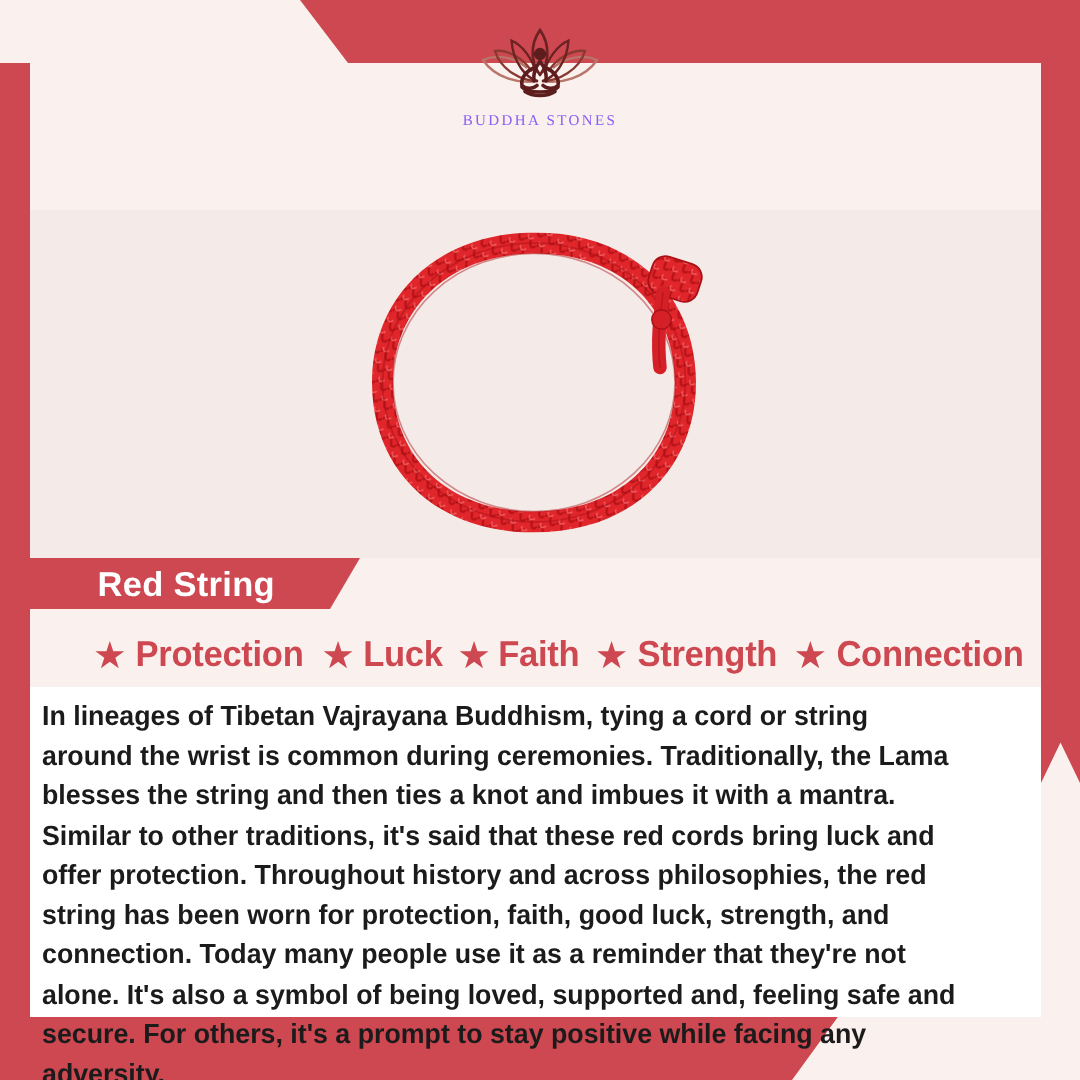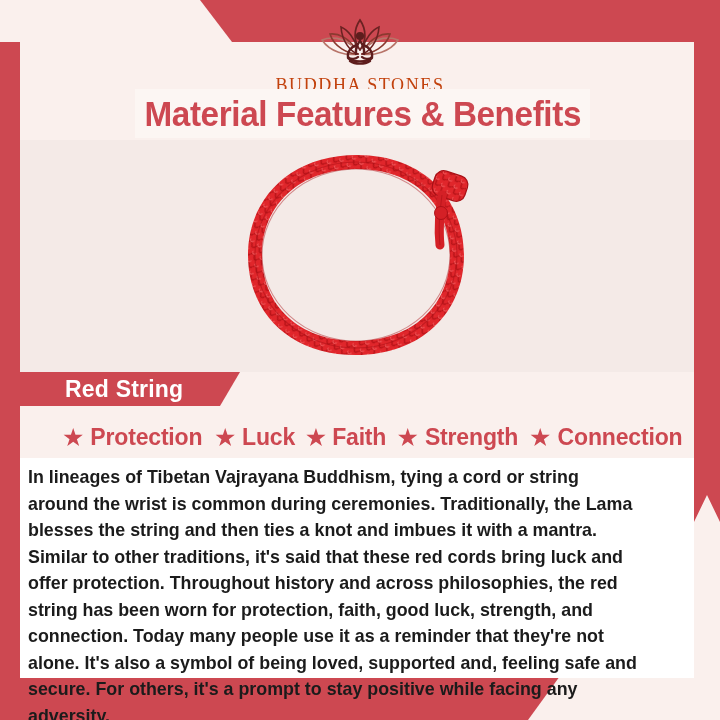--- a/index.html
+++ b/index.html
@@ -51,23 +51,23 @@
     position:absolute;
     left:0; top:14px;
     width:720px;
     display:flex; flex-direction:column;
     align-items:center;
   }
   .logo-mark { width:96px; height:60px; display:block; }
   .logo-word {
     margin-top:1px;
     font-family:"Liberation Serif", serif;
-    font-size:18px;
+    font-size:10px;
     letter-spacing:1.6px;
-    color:#c2410c;
+    color:#8b5cf6;
     font-weight:400;
   }
 
   .title-band {
     position:absolute;
     left:135px; top:89px;
     width:455px; height:49px;
     background:#fcf6f3;
     display:flex; align-items:center; justify-content:center;
   }
@@ -189,23 +189,20 @@
         <path d="M44.5 31 C39 33 35 38 36 43 C39 46 44 45 46 43"></path>
         <path d="M51.5 31 C57 33 61 38 60 43 C57 46 52 45 50 43"></path>
 
         <path d="M36 44 C40 48.5 56 48.5 60 44"></path>
         <path d="M38 47 C43 50.5 53 50.5 58 47"></path>
       </g>
     </svg>
     <div class="logo-word">BUDDHA STONES</div>
   </div>
 
-  <div class="title-band">
-    <h1>Material Features &amp; Benefits</h1>
-  </div>
 
   <div class="photo-area">
     <svg class="bracelet" width="258" height="222" viewBox="0 0 258 222">
       <defs>
         <pattern id="braid" width="9" height="9" patternUnits="userSpaceOnUse" patternTransform="rotate(35)">
           <rect width="9" height="9" fill="#e0262b"></rect>
           <path d="M0 4.5 Q2.25 0 4.5 4.5 Q6.75 9 9 4.5" stroke="#b81318" stroke-width="1.6" fill="none"></path>
           <path d="M0 0.5 Q2.25 5 4.5 0.5" stroke="#f4595c" stroke-width="1.1" fill="none"></path>
         </pattern>
         <clipPath id="loopclip">

